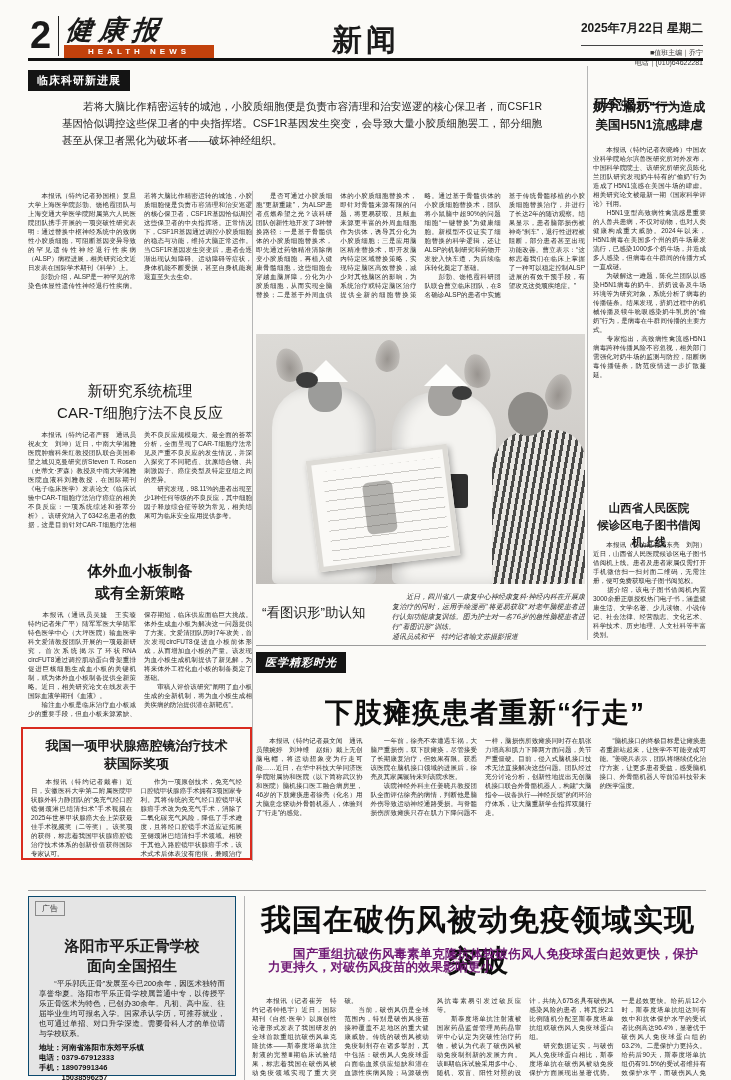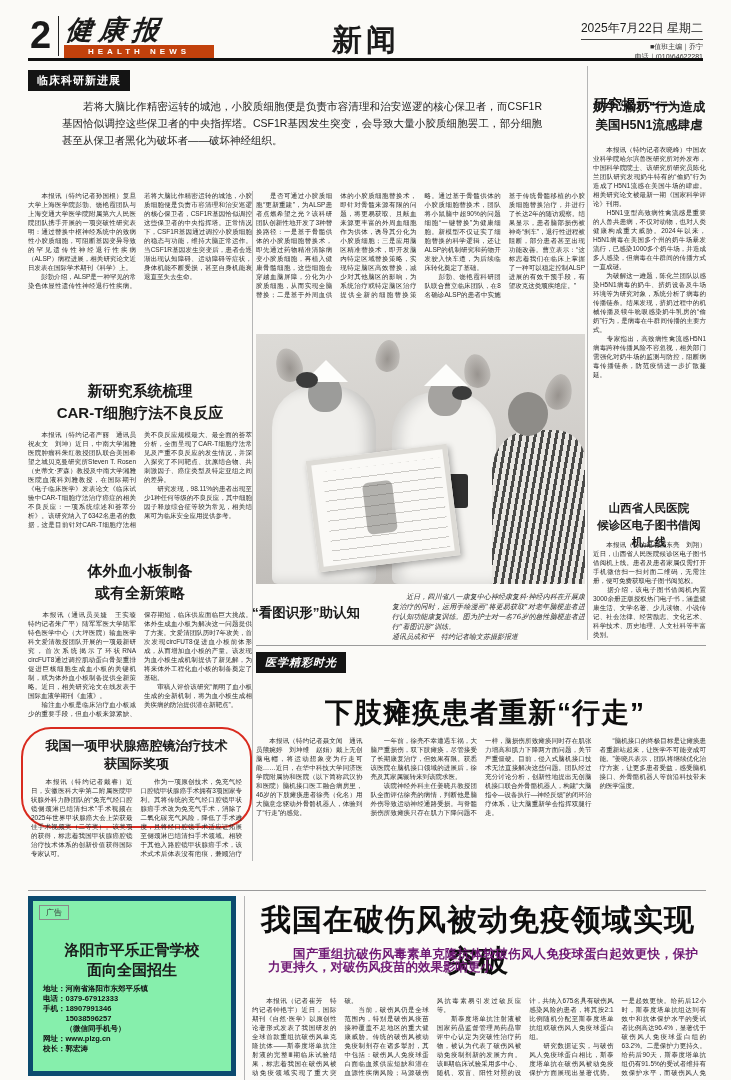--- a/index.html
+++ b/index.html
@@ -14,38 +14,38 @@
   .cols5 { column-count:5; column-gap:8px; }
   .tagbox { background:#141414; color:#fff; font-weight:bold; font-size:11px; padding:3px 9px; letter-spacing:1px; }
   .hairline { background:#9a9a9a; }
   .rule-dark { background:#111; }
   .headline { font-weight:900; color:#0d0d0d; letter-spacing:1px; }
   .centered { text-align:center; }
   .kicker { font-weight:bold; color:#111; }
   .caption-italic { font-style:italic; font-family:"DejaVu Serif","Liberation Serif",serif; }
   .vrule { width:1px; background:#b5b5b5; }
   .redbox { border:2px solid #d92b1f; background:#fbfaf7; }
-  .adbox { border:5px solid #0c4a6e; background:#86efac; }
+  .adbox { border:1px solid #0c4a6e; background:#e5e5e5; }
   .photo { background:linear-gradient(175deg,#dddbd7 0%,#cfccc8 55%,#bdbab6 100%); overflow:hidden; }
   .hand { position:absolute; border-radius:46% 54% 50% 50%/60% 60% 40% 40%; background:radial-gradient(ellipse at 50% 60%, rgba(110,104,99,.6), rgba(110,104,99,.25) 70%, transparent 75%); }
   .dot { position:absolute; border-radius:50%; background:rgba(130,125,120,.35); }
   .fig { position:absolute; }
 </style>
 </head>
 <body>
 
 <div class="page">
 
   <div class="abs" style="left:30px;top:14px;font-size:38px;font-weight:900;">2</div>
   <div class="abs" style="left:58px;top:16px;width:1px;height:40px;background:#222;"></div>
   <div class="abs" style="left:66px;top:12px;font-family:'DejaVu Serif','Liberation Serif',serif;font-style:italic;font-weight:900;font-size:27px;letter-spacing:6px;transform:skewX(-6deg);">健康报</div>
   <div class="abs" style="left:64px;top:45px;background:#c2410c;color:#fff;font-size:8px;font-weight:bold;letter-spacing:4px;padding:2px 24px;">HEALTH NEWS</div>
   <div class="abs centered" style="left:316px;top:20px;width:100px;font-size:30px;font-weight:900;letter-spacing:4px;">新闻</div>
   <div class="abs" style="right:28px;top:20px;text-align:right;">
-    <div style="font-size:12px;font-weight:400;border-bottom:1px solid #444;padding-bottom:2px;">2025年7月22日 星期二</div>
+    <div style="font-size:12px;font-weight:700;border-bottom:1px solid #444;padding-bottom:8px;">2025年7月22日 星期二</div>
     <div style="font-size:7px;color:#333;margin-top:2px;">■值班主编｜乔宁</div>
     <div style="font-size:7px;color:#333;">电话｜(010)64622281</div>
   </div>
   <div class="abs rule-dark" style="left:28px;top:58px;width:675px;height:3px;"></div>
 
   <div class="abs tagbox" style="left:28px;top:70px;">临床科研新进展</div>
   <div class="abs" style="left:62px;top:98px;width:480px;font-size:10.5px;line-height:17px;text-align:justify;text-indent:2em;color:#1c1c1c;">若将大脑比作精密运转的城池，小胶质细胞便是负责市容清理和治安巡逻的核心保卫者，而CSF1R基因恰似调控这些保卫者的中央指挥塔。CSF1R基因发生突变，会导致大量小胶质细胞罢工，部分细胞甚至从保卫者黑化为破坏者——破坏神经组织。</div>
 
 
   <div class="abs body-sm cols2" style="left:28px;top:191px;width:224px;height:182px;">　　本报讯（特约记者孙国根）复旦大学上海医学院彭勃、饶艳霞团队与上海交通大学医学院附属第六人民医院团队携手开展的一项突破性研究表明：通过替换中枢神经系统中的致病性小胶质细胞，可阻断基因变异导致的罕见遗传性神经退行性疾病（ALSP）病程进展，相关研究论文近日发表在国际学术期刊《科学》上。
@@ -60,32 +60,32 @@
   <div class="abs body-sm" style="left:593px;top:145px;width:113px;height:345px;">　　本报讯（特约记者衣晓峰）中国农业科学院哈尔滨兽医研究所对外发布，中国科学院院士、该研究所研究员陈化兰团队研究发现奶牛特有的“偷奶”行为造成了H5N1流感在美国牛场的肆虐。相关研究论文被最新一期《国家科学评论》刊用。
 　　H5N1亚型高致病性禽流感是重要的人兽共患病，不仅对动物，也对人类健康构成重大威胁。2024年以来，H5N1病毒在美国多个州的奶牛场暴发流行，已感染1000多个奶牛场，并造成多人感染，但病毒在牛群间的传播方式一直成谜。
 　　为破解这一难题，陈化兰团队以感染H5N1病毒的奶牛、挤奶设备及牛场环境等为研究对象，系统分析了病毒的传播链条。结果发现，挤奶过程中的机械传播及犊牛吮吸感染奶牛乳房的“偷奶”行为，是病毒在牛群间传播的主要方式。
 　　专家指出，高致病性禽流感H5N1病毒跨种传播风险不容忽视，相关部门需强化对奶牛场的监测与防控，阻断病毒传播链条，防范疫情进一步扩散蔓延。</div>
   <div class="abs pre centered" style="left:592px;top:500px;width:114px;font-size:11.5px;font-weight:900;line-height:17px;">山西省人民医院
 候诊区电子图书借阅机上线</div>
   <div class="abs body-sm" style="left:593px;top:540px;width:113px;height:100px;">　　本报讯（特约记者郝东亮　刘翔）近日，山西省人民医院候诊区电子图书借阅机上线。患者及患者家属仅需打开手机微信扫一扫封面二维码，无需注册，便可免费获取电子图书阅览权。
 　　据介绍，该电子图书借阅机内置3000余册正版授权热门电子书，涵盖健康生活、文学名著、少儿读物、小说传记、社会法律、经营励志、文化艺术、科学技术、历史地理、人文社科等丰富类别。</div>
 
   <div class="abs vrule" style="left:252px;top:191px;height:670px;"></div>
-  <div class="abs pre centered" style="left:28px;top:380px;width:224px;font-size:15px;font-weight:700;line-height:22px;text-align:center;">新研究系统梳理
+  <div class="abs pre centered" style="left:28px;top:380px;width:224px;font-size:15px;font-weight:400;line-height:22px;text-align:center;">新研究系统梳理
 CAR-T细胞疗法不良反应</div>
   <div class="abs body-sm cols2" style="left:28px;top:430px;width:224px;height:120px;">　　本报讯（特约记者严丽　通讯员祝友文　刘坤）近日，中南大学湘雅医院肿瘤科朱红教授团队联合美国希望之城贝克曼研究所Steven T. Rosen（史蒂文·罗森）教授及中南大学湘雅医院血液科刘雅教授，在国际期刊《电子临床医学》发表论文《临床试验中CAR-T细胞疗法治疗癌症的相关不良反应：一项系统综述和荟萃分析》。该研究纳入了6342名患者的数据，这是目前针对CAR-T细胞疗法相关不良反应规模最大、最全面的荟萃分析，全面呈现了CAR-T细胞疗法常见及严重不良反应的发生情况，并深入探究了不同靶点、抗原结合物、共刺激因子、癌症类型及特定亚组之间的差异。
 　　研究发现，98.11%的患者出现至少1种任何等级的不良反应，其中细胞因子释放综合征等较为常见，相关结果可为临床安全应用提供参考。</div>
 
   <div class="abs pre centered" style="left:28px;top:560px;width:224px;font-size:15px;font-weight:900;line-height:22px;">体外血小板制备
 或有全新策略</div>
   <div class="abs body-sm cols2" style="left:28px;top:610px;width:224px;height:112px;">　　本报讯（通讯员吴婕　王实璇　特约记者朱广平）陆军军医大学陆军特色医学中心（大坪医院）输血医学科文爱清教授团队开展的一项最新研究，首次系统揭示了环状RNA circFUT8通过调控肌动蛋白骨架重排促进巨核细胞生成血小板的关键机制，或为体外血小板制备提供全新策略。近日，相关研究论文在线发表于国际血液学期刊《血液》。
 　　输注血小板是临床治疗血小板减少的重要手段，但血小板来源紧缺、保存期短，临床供应面临巨大挑战。体外生成血小板为解决这一问题提供了方案。文爱清团队历时7年攻关，首次发现circFUT8促进血小板前体形成，从而增加血小板的产量。该发现为血小板生成机制提供了新见解，为将来体外工程化血小板的制备奠定了基础。
 　　审稿人评价该研究“阐明了血小板生成的全新机制，将为血小板生成相关疾病的防治提供潜在新靶点”。</div>
 
-  <div class="abs redbox" style="left:21px;top:727px;width:231px;height:101px;border-radius:30px;">
+  <div class="abs redbox" style="left:21px;top:727px;width:231px;height:133px;">
     <div class="pre centered" style="margin:8px 8px 4px;font-size:13px;font-weight:900;line-height:18px;">我国一项甲状腺癌腔镜治疗技术
 获国际奖项</div>
     <div class="body-sm cols2" style="margin:2px 8px;height:86px;">　　本报讯（特约记者戴睿）近日，安徽医科大学第二附属医院甲状腺外科力静团队的“免充气经口腔镜侧颈淋巴结清扫术”手术视频在2025年世界甲状腺癌大会上荣获最佳手术视频奖（二等奖）。该奖项的获得，标志着我国甲状腺癌腔镜治疗技术体系的创新价值获得国际专家认可。
 　　作为一项原创技术，免充气经口腔镜甲状腺癌手术拥有3项国家专利。其将传统的充气经口腔镜甲状腺癌手术改为免充气手术，消除了二氧化碳充气风险，降低了手术难度，且将经口腔镜手术适应证拓展至侧颈淋巴结清扫手术领域。相较于其他入路腔镜甲状腺癌手术，该术式术后体表没有疤痕，兼顾治疗效果与美容需求。目前，该技术已经在国内广泛应用。</div>
   </div>
 
   <div class="abs photo" style="left:256px;top:334px;width:329px;height:250px;">
     <div class="hand" style="left:20px;top:14px;width:26px;height:34px;transform:rotate(-15deg);"></div>
     <div class="hand" style="left:120px;top:6px;width:24px;height:32px;transform:rotate(10deg);"></div>
     <div class="hand" style="left:208px;top:20px;width:26px;height:34px;transform:rotate(-8deg);"></div>
@@ -106,38 +106,39 @@
 
     <div class="fig" style="left:236px;top:96px;width:93px;height:154px;background:repeating-linear-gradient(100deg,#4a4a48 0 3px,#e9e7e3 3px 7px);border-radius:40px 30px 0 0;"></div>
     <div class="fig" style="left:252px;top:58px;width:40px;height:44px;background:#8e8c88;border-radius:50%;"></div>
 
     <div class="fig" style="left:56px;top:118px;width:142px;height:112px;background:#faf9f6;border:5px solid #dddbd6;box-shadow:2px 3px 6px rgba(0,0,0,.3);transform:rotate(-7deg);overflow:hidden;">
       <div style="position:absolute;left:10px;top:8px;width:118px;height:90px;background:repeating-linear-gradient(#faf9f6 0 9px,#b9b7b2 9px 10px);opacity:.7;"></div>
       <div style="position:absolute;left:48px;top:24px;width:30px;height:52px;background:rgba(90,88,84,.45);border-radius:6px;"></div>
     </div>
   </div>
 
-  <div class="abs" style="left:252px;top:604px;width:118px;font-size:13.5px;font-weight:700;">“看图识形”助认知</div>
+  <div class="abs" style="left:262px;top:604px;width:118px;font-size:13.5px;font-weight:400;">“看图识形”助认知</div>
   <div class="abs body-sm caption-italic" style="left:392px;top:592px;width:193px;height:52px;font-size:7px;line-height:10px;">　　近日，四川省八一康复中心神经康复科·神经内科在开展康复治疗的同时，运用手绘漫画“将更易获取”对老年脑梗患者进行认知功能康复训练。图为护士对一名76岁的急性脑梗患者进行“看图识形”训练。
 通讯员成和平　特约记者喻文苏摄影报道</div>
 
   <div class="abs hairline" style="left:256px;top:645px;width:450px;height:1px;"></div>
   <div class="abs tagbox" style="left:256px;top:652px;font-style:italic;">医学精彩时光</div>
   <div class="abs headline centered" style="left:280px;top:694px;width:410px;font-size:28px;">下肢瘫痪患者重新“行走”</div>
   <div class="abs body-sm cols4" style="left:256px;top:736px;width:450px;height:148px;">　　本报讯（特约记者聂文闻　通讯员熊婉婷　刘坤维　赵娟）戴上无创脑电帽，将运动想象变为行走可能……近日，在华中科技大学同济医学院附属协和医院（以下简称武汉协和医院）脑机接口医工融合病房里，46岁的下肢瘫痪患者徐亮（化名）用大脑意念驱动外骨骼机器人，体验到了“行走”的感觉。
 　　一年前，徐亮不幸遭遇车祸，大脑严重损伤，双下肢瘫痪，尽管接受了长期康复治疗，但效果有限。获悉该医院在脑机接口领域的进展后，徐亮及其家属辗转来到该院求医。
 　　该院神经外科主任姜晓兵教授团队全面评估徐亮的病情，判断他是脑外伤导致运动神经通路受损。与脊髓损伤所致瘫痪只存在肌力下降问题不一样，脑损伤所致瘫痪同时存在肌张力增高和肌力下降两方面问题，关节严重僵硬。目前，侵入式脑机接口技术无法直接解决这些问题。团队经过充分讨论分析，创新性地提出无创脑机接口联合外骨骼机器人，构建“大脑指令—设备执行—神经反馈”的闭环治疗体系，让大脑重新学会指挥双腿行走。
 　　“脑机接口的终极目标是让瘫痪患者重新站起来，让医学不可能变成可能。”姜晓兵表示，团队将继续优化治疗方案，让更多患者受益，感受脑机接口、外骨骼机器人等前沿科技带来的医学温度。</div>
 
   <div class="abs hairline" style="left:28px;top:890px;width:678px;height:1px;"></div>
 
   <div class="abs adbox" style="left:28px;top:896px;width:208px;height:180px;">
     <div style="display:inline-block;margin:4px 0 0 6px;border:1px solid #8a8a8a;font-size:8px;color:#333;padding:1px 6px;">广告</div>
     <div class="pre centered" style="margin:20px 10px 2px;font-size:15px;font-weight:900;line-height:20px;">洛阳市平乐正骨学校
 面向全国招生</div>
+    <div style="margin:3px 10px;font-size:7.5px;line-height:10px;text-align:justify;white-space:pre-line;color:#222;">　　“平乐郭氏正骨”发展至今已200余年，因医术独特而享誉华夏。洛阳市平乐正骨学校属普通中专，以传授平乐正骨医术为特色，已创办30余年。凡初、高中应、往届毕业生均可报名入学。国家承认学历，可推荐就业，也可通过单招、对口升学深造。需要骨科人才的单位请与学校联系。</div>
     <div class="pre" style="margin:4px 10px;font-size:7.5px;line-height:10px;font-weight:bold;color:#111;">地址：河南省洛阳市东郊平乐镇
 电话：0379-67912333
 手机：18907991346
 　　　15038596257
 　　　（微信同手机号）
 网址：www.plzg.cn
 校长：郭宏涛</div>
   </div>
 
   <div class="abs vrule" style="left:244px;top:896px;height:184px;"></div>

